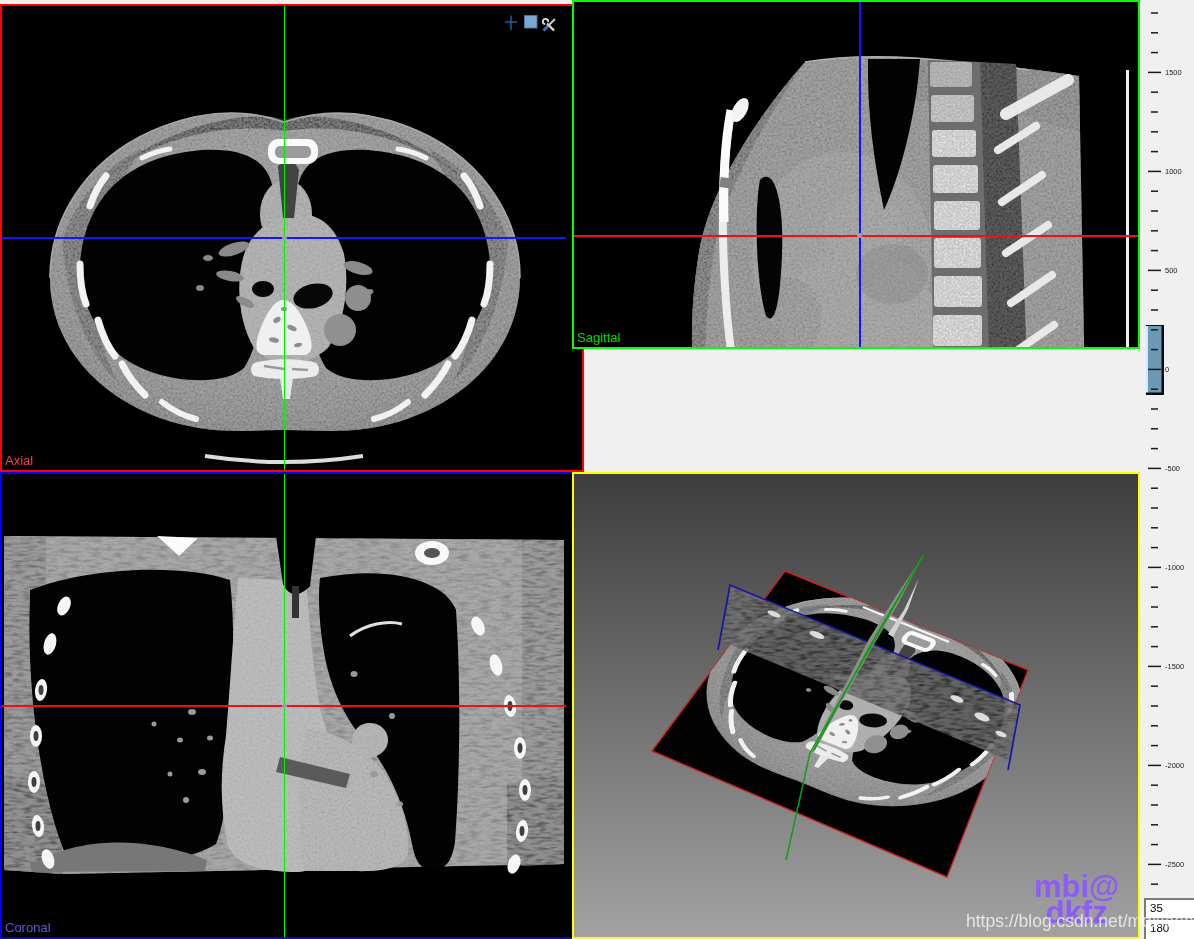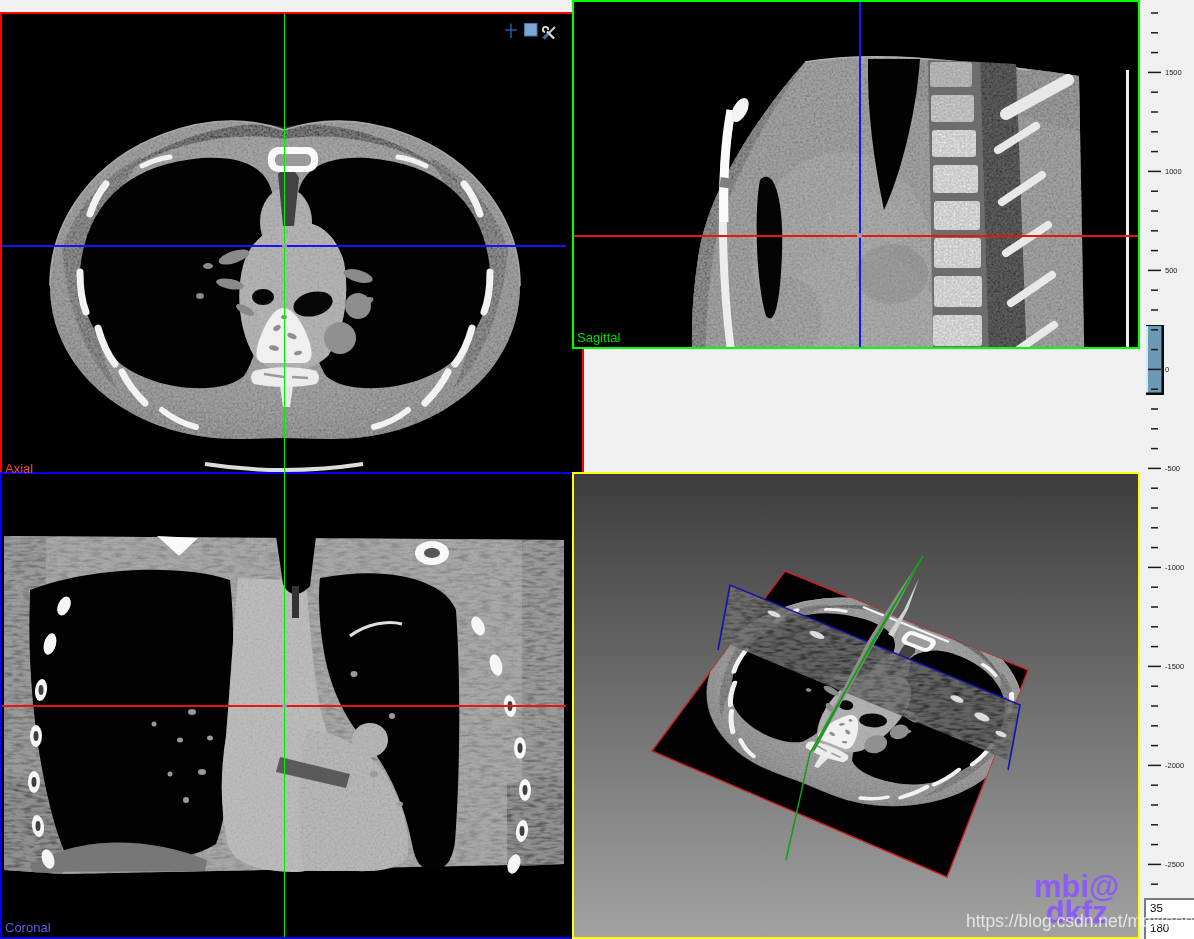--- a/index.html
+++ b/index.html
@@ -1,16 +1,16 @@
 <!DOCTYPE html>
 <html><head><meta charset="utf-8"><style>
 html,body{margin:0;padding:0;background:#f0f0f0;width:1194px;height:939px;overflow:hidden;
  font-family:"Liberation Sans",sans-serif;}
 .q{position:absolute;box-sizing:border-box;background:#000;overflow:hidden;}
-#q1{left:0;top:12px;width:584px;height:468px;border:2.5px solid #ff0000;padding-left:28px;}
+#q1{left:0;top:4px;width:584px;height:468px;border:2.5px solid #ff0000;padding-left:28px;}
 #q2{left:572px;top:0;width:568px;height:349px;border:2.5px solid #00ff00;}
 #q3{left:0;top:472px;width:616px;height:467px;border:2.5px solid #0000ff;}
 #q4{left:572px;top:472px;width:568px;height:467px;border:2.5px solid #ffff00;
  background:linear-gradient(#3d3d3d,#a2a2a2);}
 .lbl{position:absolute;left:3px;bottom:2px;font-size:13px;z-index:30;}
 .vline,.hline{position:absolute;z-index:20;}
 svg{position:absolute;left:0;top:0;}
 #panel{position:absolute;left:1140px;top:0;width:30px;height:939px;background:#f0f0f0;}
 #wm{position:absolute;left:966px;top:911px;font-size:17.5px;color:rgba(255,255,255,0.72);z-index:40;white-space:nowrap;}
 #logo{position:absolute;left:1034px;top:874px;z-index:39;color:#8b5cf6;font-weight:bold;

